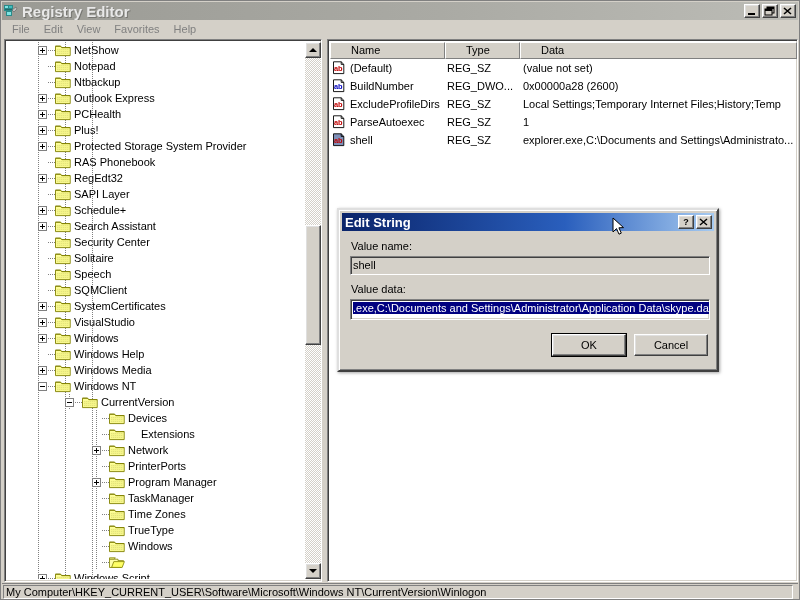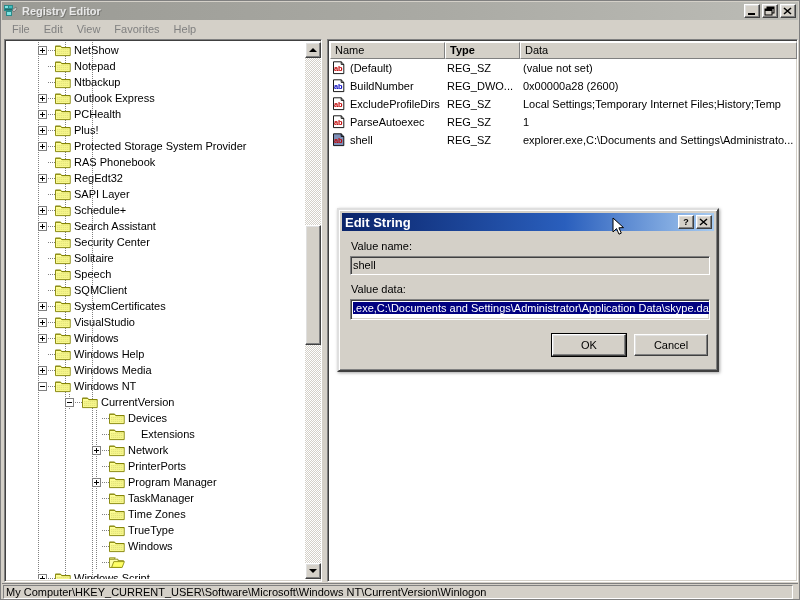--- a/index.html
+++ b/index.html
@@ -29,21 +29,21 @@
     box-sizing: border-box;
   }
   #title-icon {
     width: 16px; height: 16px;
     margin-left: 1px; margin-right: 3px;
     position: relative; flex: none;
   }
   #title-text {
     color: #e8e8e8;
     font-weight: bold;
-    font-size: 11px;
+    font-size: 15px;
     text-shadow: 1px 1px 0 rgba(0,0,0,0.25);
     flex: 1;
     white-space: nowrap;
   }
   .tbtn {
     width: 16px; height: 14px;
     margin-right: 2px;
     background: #d4d0c8;
     border: 1px solid;
     border-color: #ffffff #404040 #404040 #ffffff;
@@ -185,21 +185,21 @@
     display: flex;
   }
   .lvh {
     height: 17px;
     background: #d4d0c8;
     border: 1px solid;
     border-color: #ffffff #808080 #808080 #ffffff;
     box-sizing: border-box;
     font-size: 11px;
     line-height: 15px;
-    padding-left: 4px;
+    padding-left: 20px;
     color: #000;
     overflow: hidden;
     white-space: nowrap;
   }
   #lvbody { position: absolute; left: 2px; top: 19px; width: 467px; height: 520px; }
   .lvrow { position: relative; height: 18px; }
   .lvcell { position: absolute; top: 2px; font-size: 11px; line-height: 14px; color: #000; white-space: nowrap; overflow: hidden; }
   .vicon { position: absolute; left: 2px; top: 2px; width: 14px; height: 14px; }
 
   
@@ -1281,21 +1281,21 @@
       <div class="sb-thumb" style="top:183px; height:120px;"></div>
       <div class="sb-btn" style="top:521px;">
         <div class="arrow down"></div>
       </div>
     </div>
   </div>
 
   <div id="listpane">
     <div id="lvheader">
       <div class="lvh" style="width:115px;">Name</div>
-      <div class="lvh" style="width:75px;font-weight:bold;">Type</div>
+      <div class="lvh" style="width:75px;">Type</div>
       <div class="lvh" style="width:277px;">Data</div>
     </div>
     <div id="lvbody">
         <div class="lvrow" style="position: absolute; left: 0px; top: 0px; width: 467px;">
           <div class="vicon"><svg width="14" height="14" viewBox="0 0 14 14">
               <path d="M1.5 0.8 L9.2 0.8 L11.8 3.4 L11.8 12.6 L1.5 12.6 Z" fill="#ffffff" stroke="#000000" stroke-width="0.9"></path>
               <path d="M9.2 0.8 L9.2 3.4 L11.8 3.4" fill="none" stroke="#000000" stroke-width="0.9"></path>
               <text x="2.0" y="9.6" font-family="Liberation Sans, sans-serif" font-size="7.4" font-weight="bold" fill="#c00000">ab</text>
             </svg></div>
           <div class="lvcell" style="left: 20px; width: 95px;">(Default)</div>

